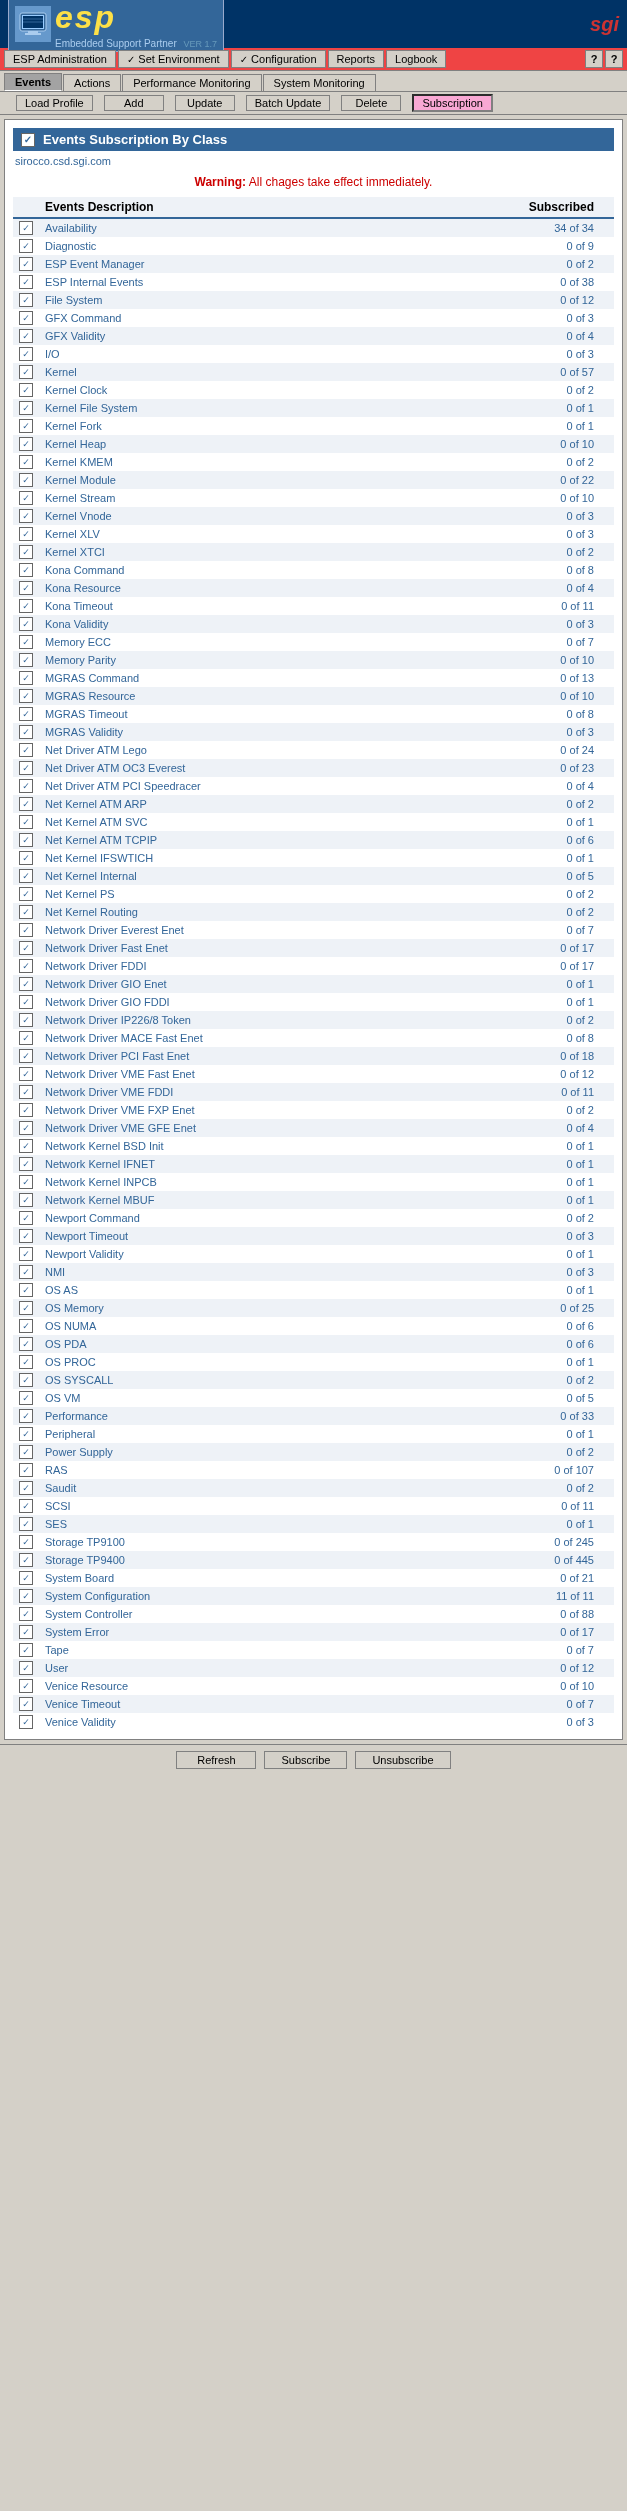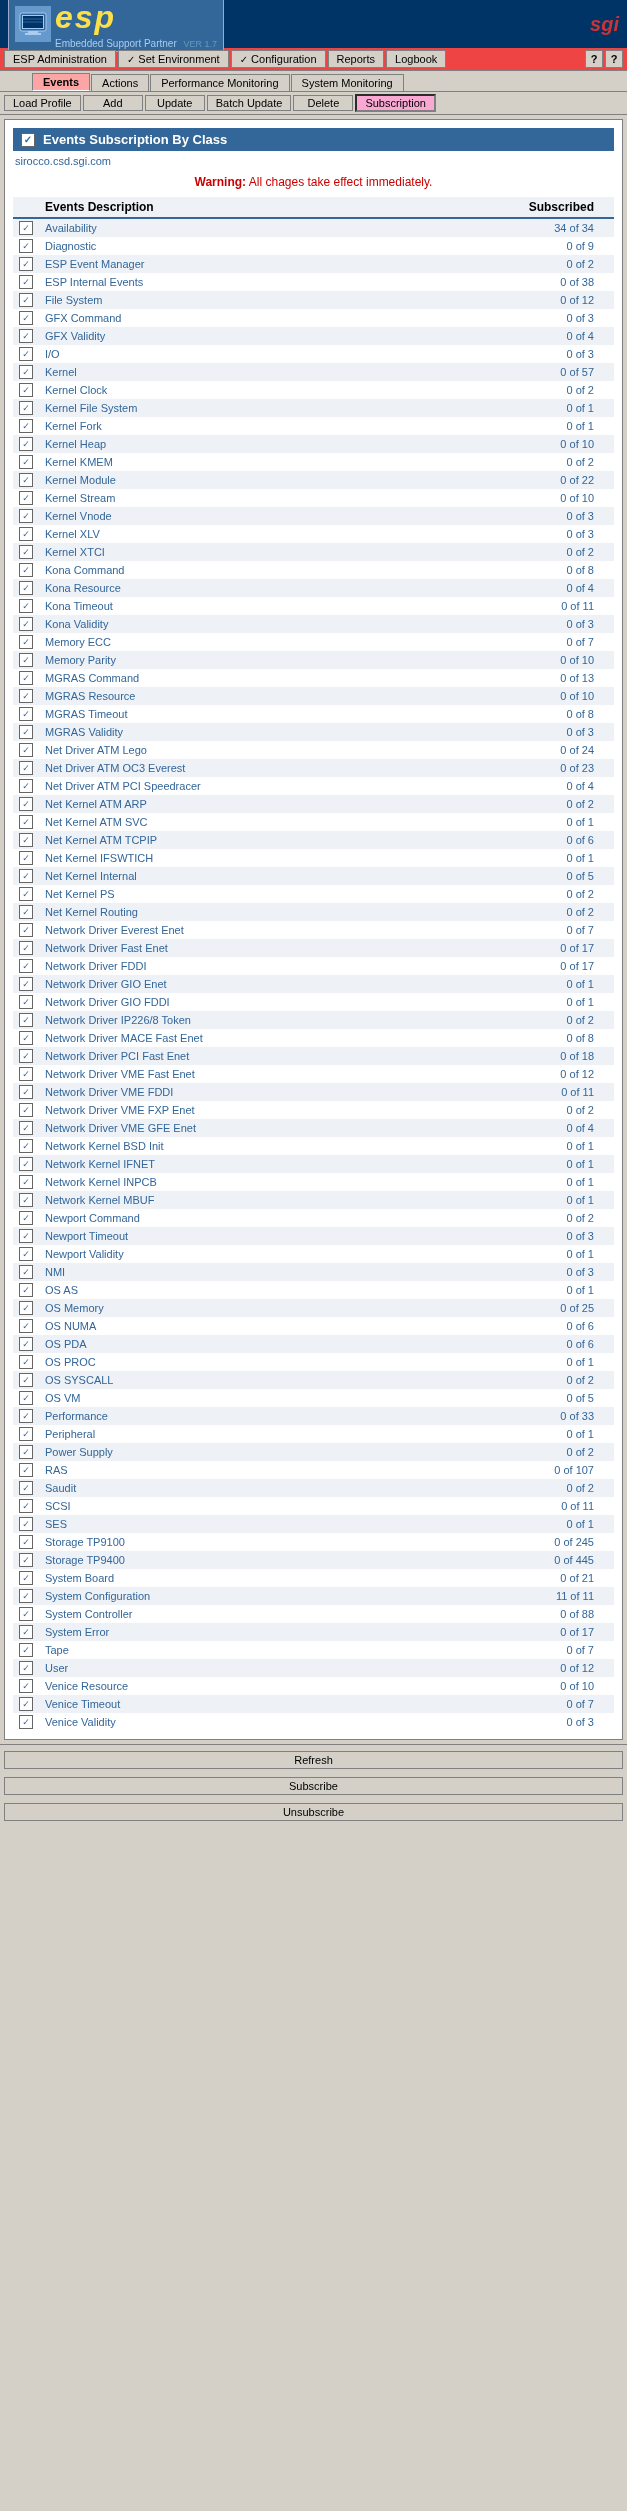--- a/index.html
+++ b/index.html
@@ -98,34 +98,33 @@
     .tab {
       background: #d4d0c8;
       border: 1px solid #808080;
       border-bottom: none;
       padding: 2px 10px;
       font-size: 11px;
       cursor: pointer;
       margin-right: 1px;
     }
     .tab.active {
-      background: #fca5a5;
+      background: #a3a3a3;
       font-weight: bold;
       border-bottom: 1px solid #ffffff;
-      margin-left: 28px;
     }
 
     
     .action-bar {
       background: #d4d0c8;
       border-bottom: 1px solid #808080;
       display: flex;
       align-items: center;
-      padding: 2px 4px;
-      gap: 2px;
+      padding: 2px 16px;
+      gap: 11px;
     }
     .action-btn {
       background: #d4d0c8;
       border: 1px solid #808080;
       padding: 1px 8px;
       font-size: 11px;
       cursor: pointer;
       min-width: 60px;
       text-align: center;
     }
@@ -222,21 +221,20 @@
 
     
     .bottom-bar {
       display: flex;
       justify-content: center;
       gap: 8px;
       padding: 6px 4px;
       background: #d4d0c8;
       border-top: 1px solid #808080;
       margin-top: 4px;
-      flex-direction: column;
     }
     .bottom-btn {
       background: #d4d0c8;
       border: 1px solid #808080;
       padding: 2px 16px;
       font-size: 11px;
       cursor: pointer;
       min-width: 80px;
       text-align: center;
     }

